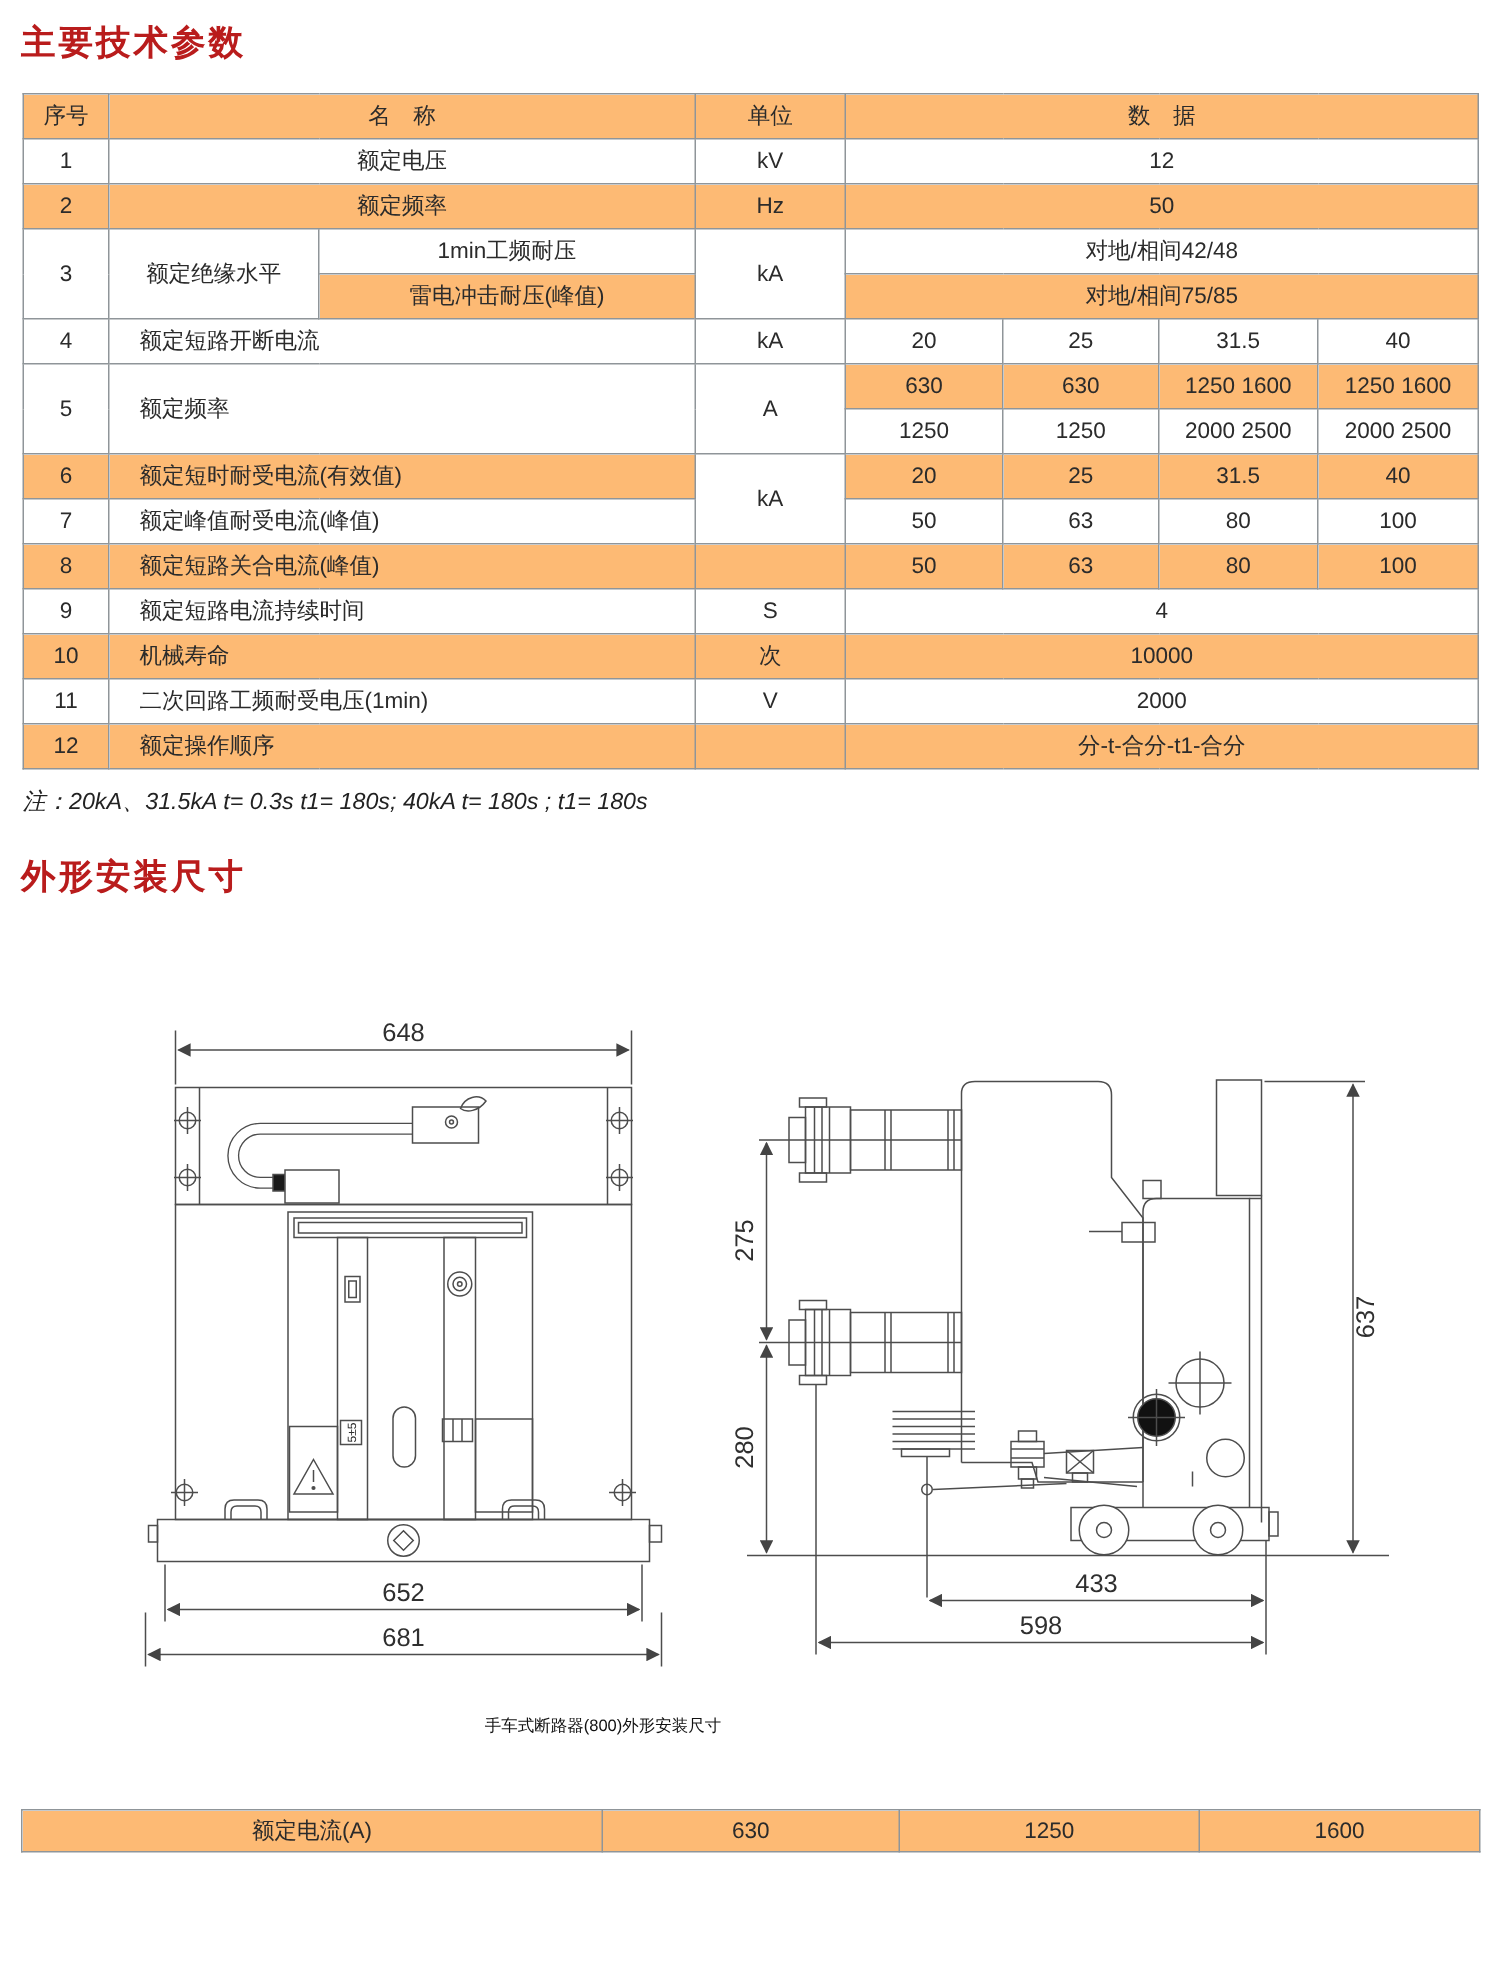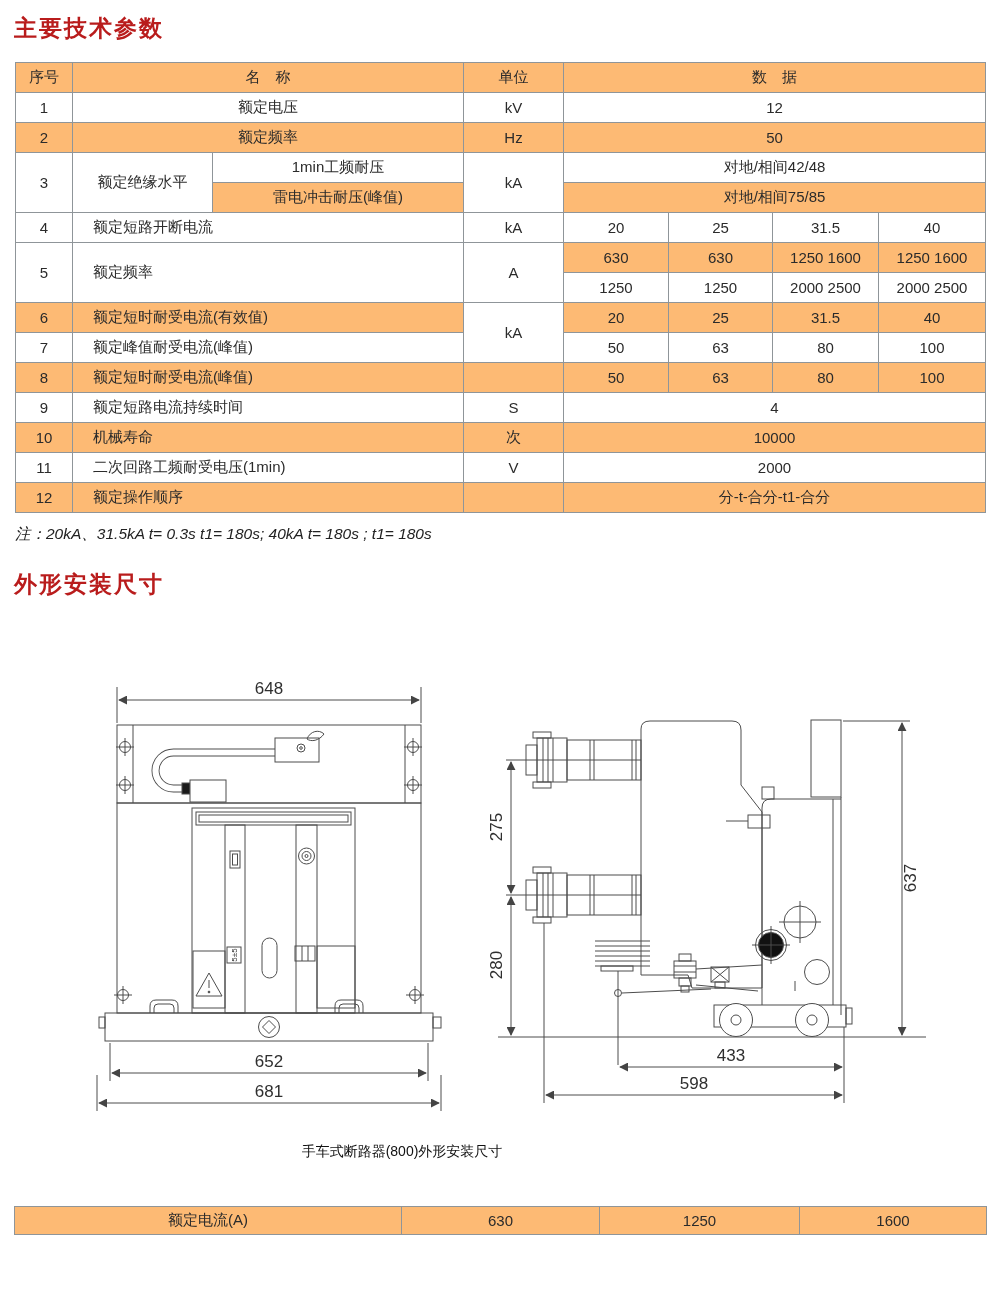--- a/index.html
+++ b/index.html
@@ -17,21 +17,21 @@
     text-align:center; padding:0; overflow:hidden; white-space:nowrap;
   }
   #main-table { position:absolute; left:15px; top:62px; width:970px; border:1px solid #777; }
   #main-table tr { height:30px; }
   tr.shade > th, tr.shade > td { background:#fdba74; }
   .ws { background:#ffffff !important; }
   .name-left { text-align:left; padding-left:20px !important;margin-left:40px; }
   #note-line { position:absolute; left:15px; top:524px; font-size:15.5px; color:#222;font-style:italic; }
   #front-svg { position:absolute; left:55px; top:655px; }
   #side-svg  { position:absolute; left:478px; top:675px; }
-  #drawing-caption { position:absolute; left:0; top:1143px; width:804px; text-align:center; font-size:14px; color:#111; }
+  #drawing-caption { position:absolute; left:0; top:1143px; width:804px; text-align:center; font-size:11px; color:#111; }
   #bottom-table { position:absolute; left:14px; top:1206px; width:972px; border:1px solid #777;padding-left:36px; }
   #bottom-table tr { height:28px; }
   svg text { font-family:"Liberation Sans", sans-serif; }
 </style>
 </head>
 <body>
 
 <div class="sec-title" style="top:13px;">主要技术参数</div>
 
 <table id="main-table">
@@ -111,21 +111,21 @@
   <tr>
     <td>7</td>
     <td colspan="2" class="name-left">额定峰值耐受电流(峰值)</td>
     <td>50</td>
     <td>63</td>
     <td>80</td>
     <td>100</td>
   </tr>
   <tr class="shade">
     <td>8</td>
-    <td colspan="2" class="name-left">额定短时耐受电流(峰值)</td>
+    <td colspan="2" class="name-left">额定短路关合电流(峰值)</td>
     <td></td>
     <td>50</td>
     <td>63</td>
     <td>80</td>
     <td>100</td>
   </tr>
   <tr>
     <td>9</td>
     <td colspan="2" class="name-left">额定短路电流持续时间</td>
     <td>S</td>

